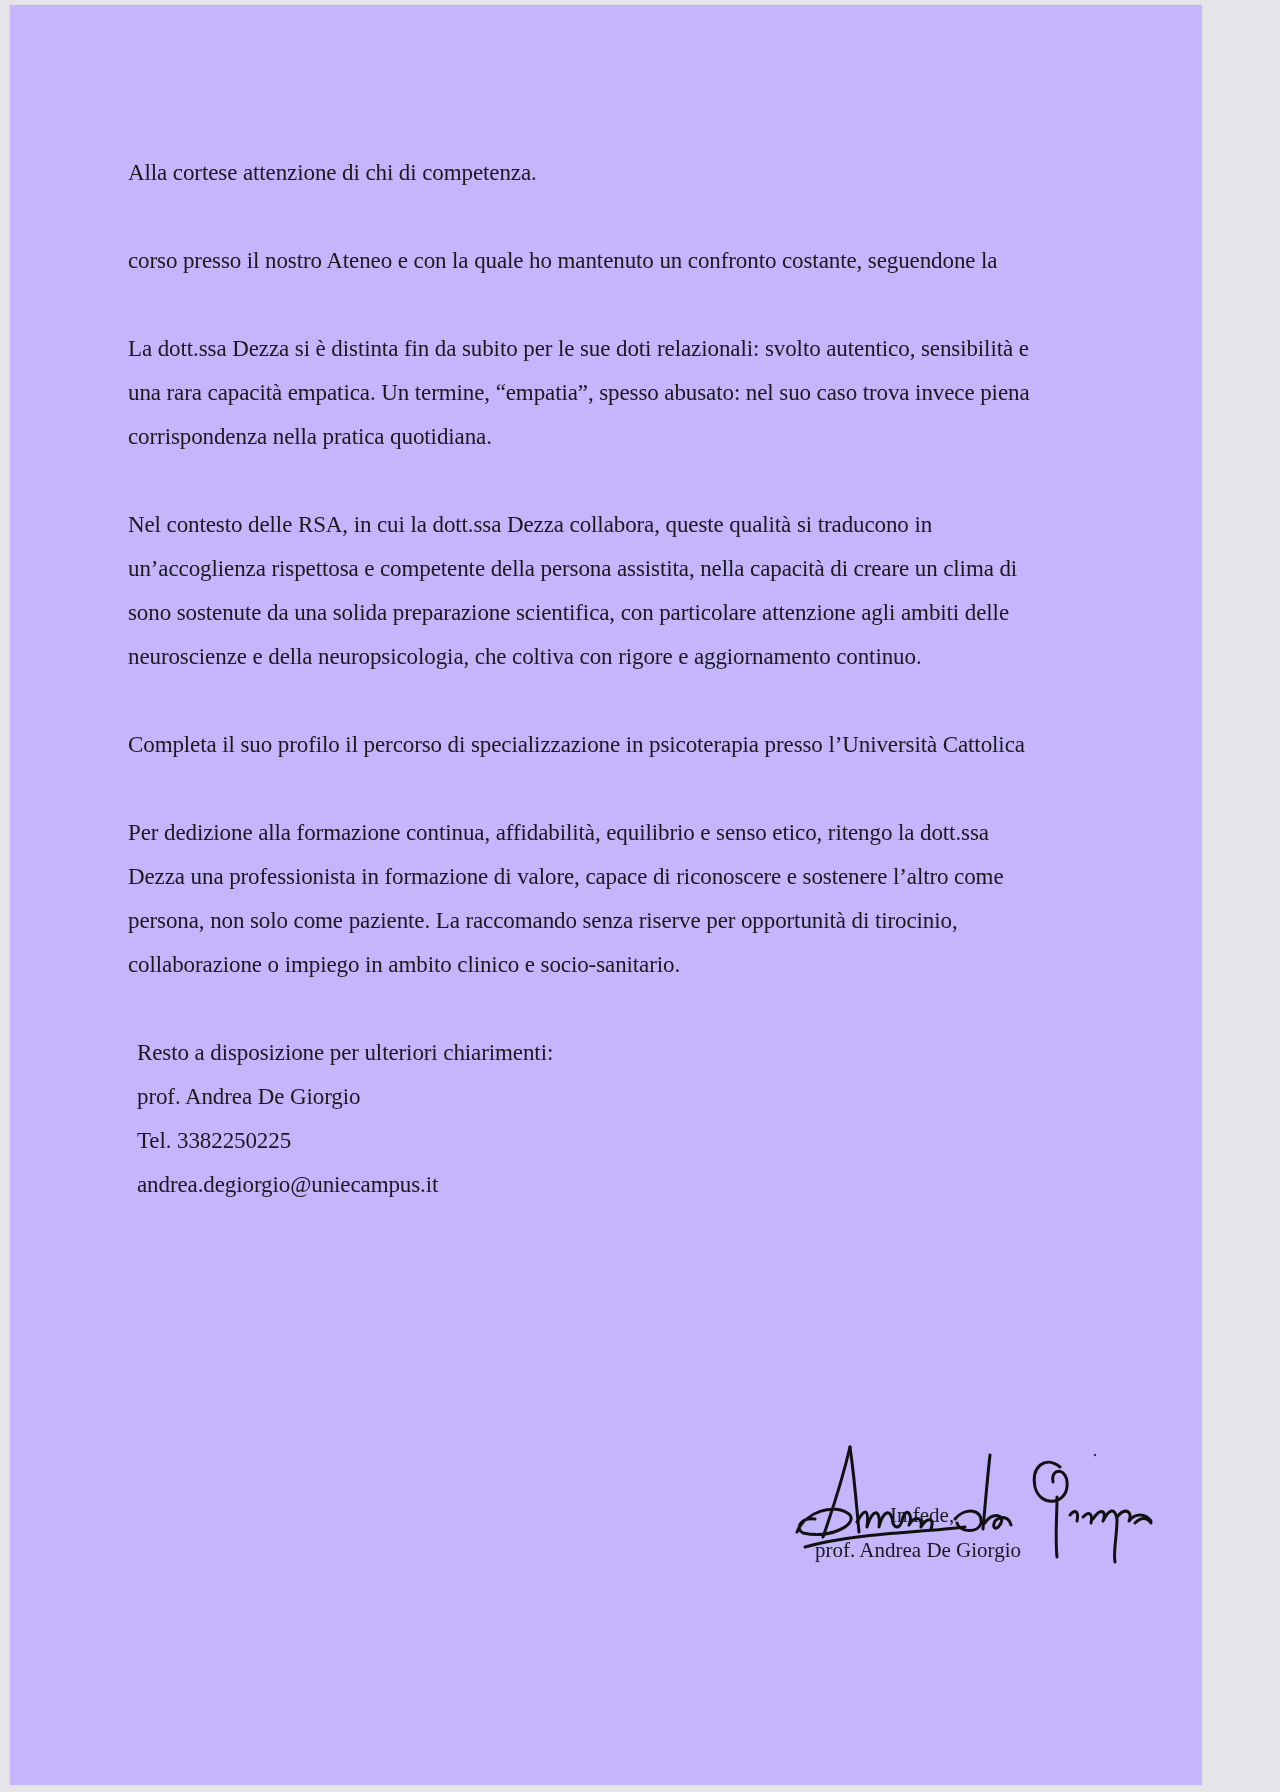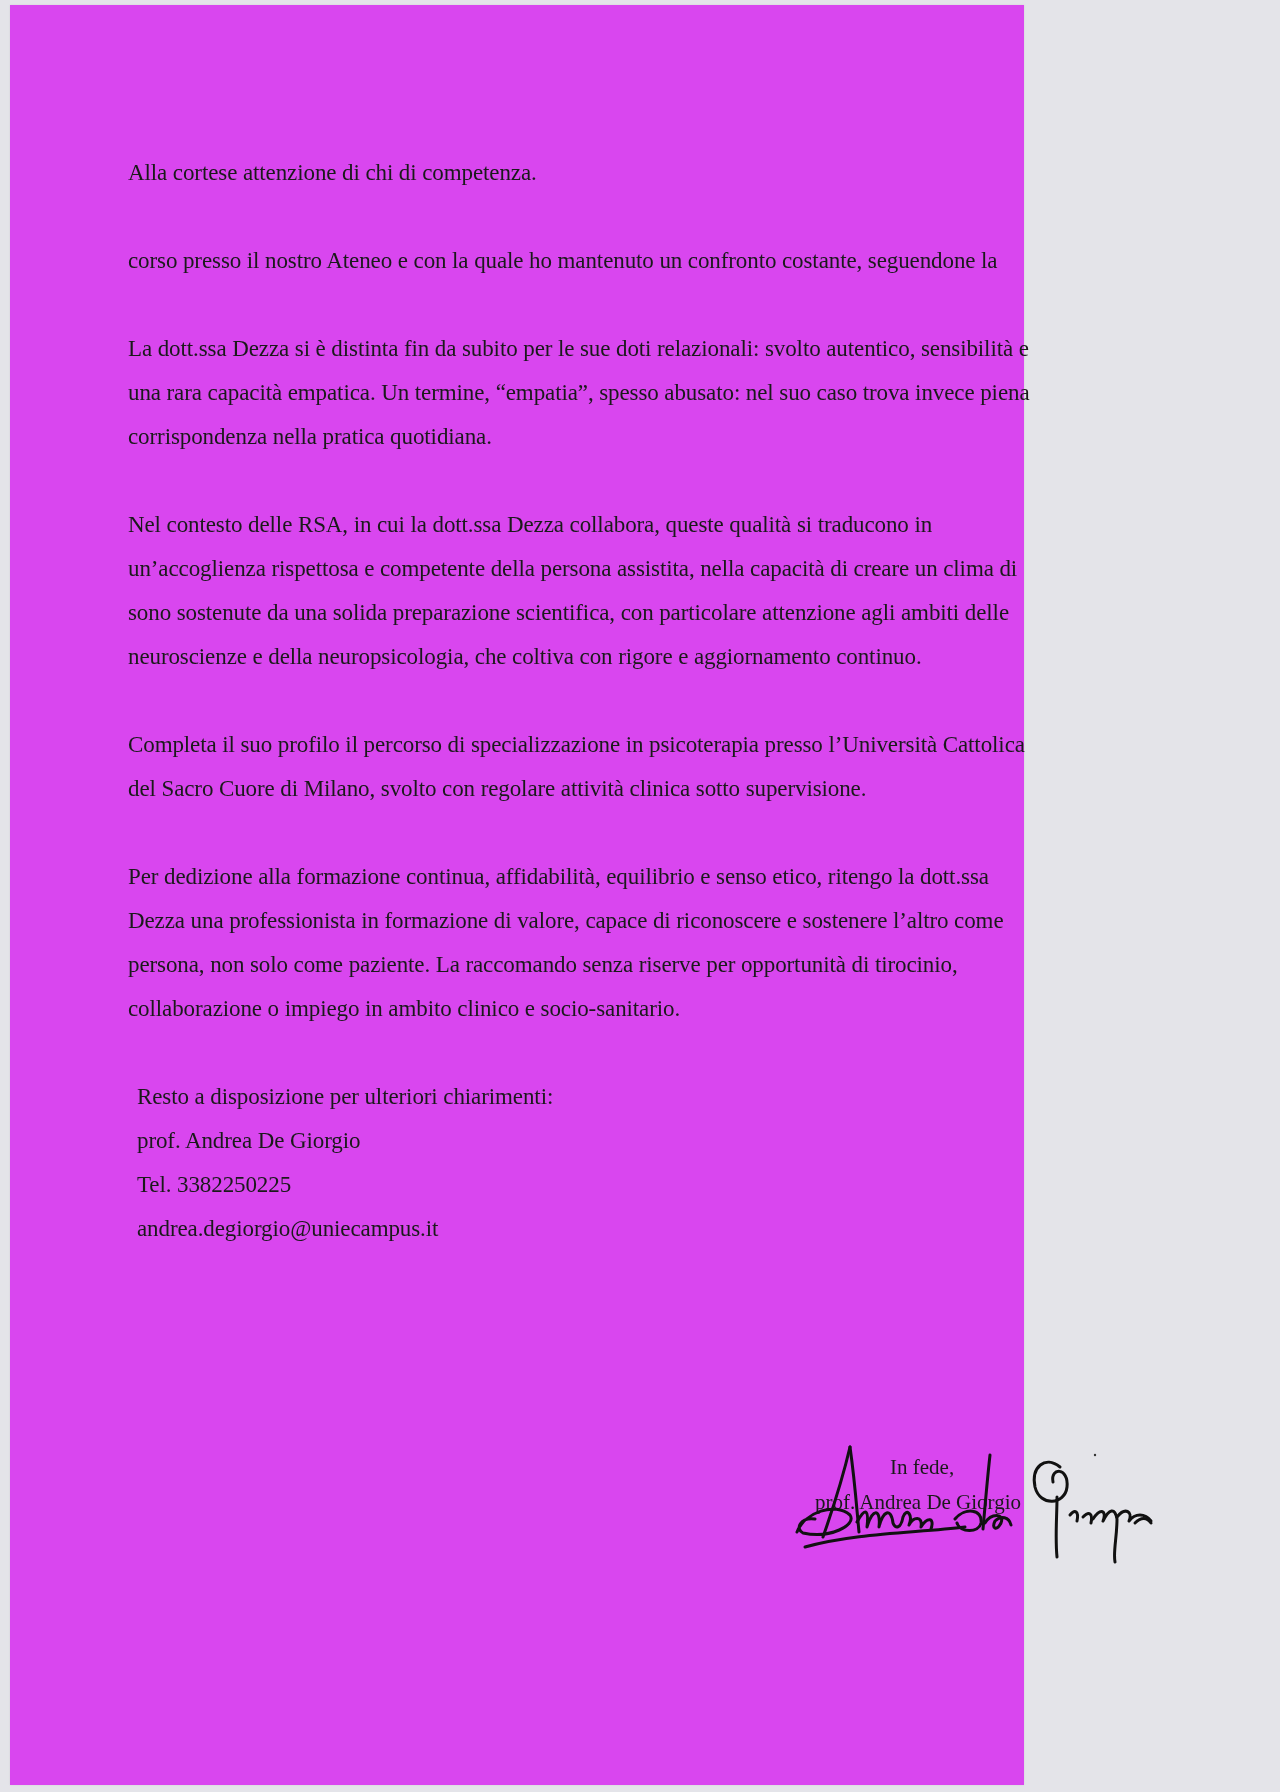--- a/index.html
+++ b/index.html
@@ -10,23 +10,23 @@
     width: 1280px;
     height: 1792px;
     background: #e4e4e9;
     position: relative;
     overflow: hidden;
   }
   .page {
     position: absolute;
     left: 10px;
     top: 5px;
-    width: 1014px;
+    width: 1192px;
     height: 1780px;
-    background: #d946ef;
+    background: #c4b5fd;
     box-shadow: 0 0 2px rgba(0,0,0,0.08);
   }
   .body-text {
     position: absolute;
     left: 118px;
     top: 146px;
     width: 1040px;
     font-family: "Liberation Serif", "DejaVu Serif", serif;
     font-size: 23px;
     line-height: 44px;
@@ -54,20 +54,21 @@
     left: 870px;
     top: 1445px;
     font-family: "Liberation Serif", "DejaVu Serif", serif;
     font-size: 21px;
     line-height: 35px;
     color: #1a1a1a;
   }
   .closing .in-fede {
     display: block;
     padding-left: 10px;
+    margin-top: 48px;
   }
   .closing .signer {
     display: block;
     margin-left: -65px;
   }
   .signature {
     position: absolute;
     left: 785px;
     top: 1432px;
     width: 360px;
@@ -95,21 +96,20 @@
 
     <p class="para">
       <span class="line">Nel contesto delle RSA, in cui la dott.ssa Dezza collabora, queste qualità si traducono in</span>
       <span class="line">un’accoglienza rispettosa e competente della persona assistita, nella capacità di creare un clima di</span>
       <span class="line">sono sostenute da una solida preparazione scientifica, con particolare attenzione agli ambiti delle</span>
       <span class="line">neuroscienze e della neuropsicologia, che coltiva con rigore e aggiornamento continuo.</span>
     </p>
 
     <p class="para">
       <span class="line">Completa il suo profilo il percorso di specializzazione in psicoterapia presso l’Università Cattolica</span>
-      <span class="line">del Sacro Cuore di Milano, svolto con regolare attività clinica sotto supervisione.</span>
     </p>
 
     <p class="para">
       <span class="line">Per dedizione alla formazione continua, affidabilità, equilibrio e senso etico, ritengo la dott.ssa</span>
       <span class="line">Dezza una professionista in formazione di valore, capace di riconoscere e sostenere l’altro come</span>
       <span class="line">persona, non solo come paziente. La raccomando senza riserve per opportunità di tirocinio,</span>
       <span class="line">collaborazione o impiego in ambito clinico e socio-sanitario.</span>
     </p>
 
     <div class="contact">

